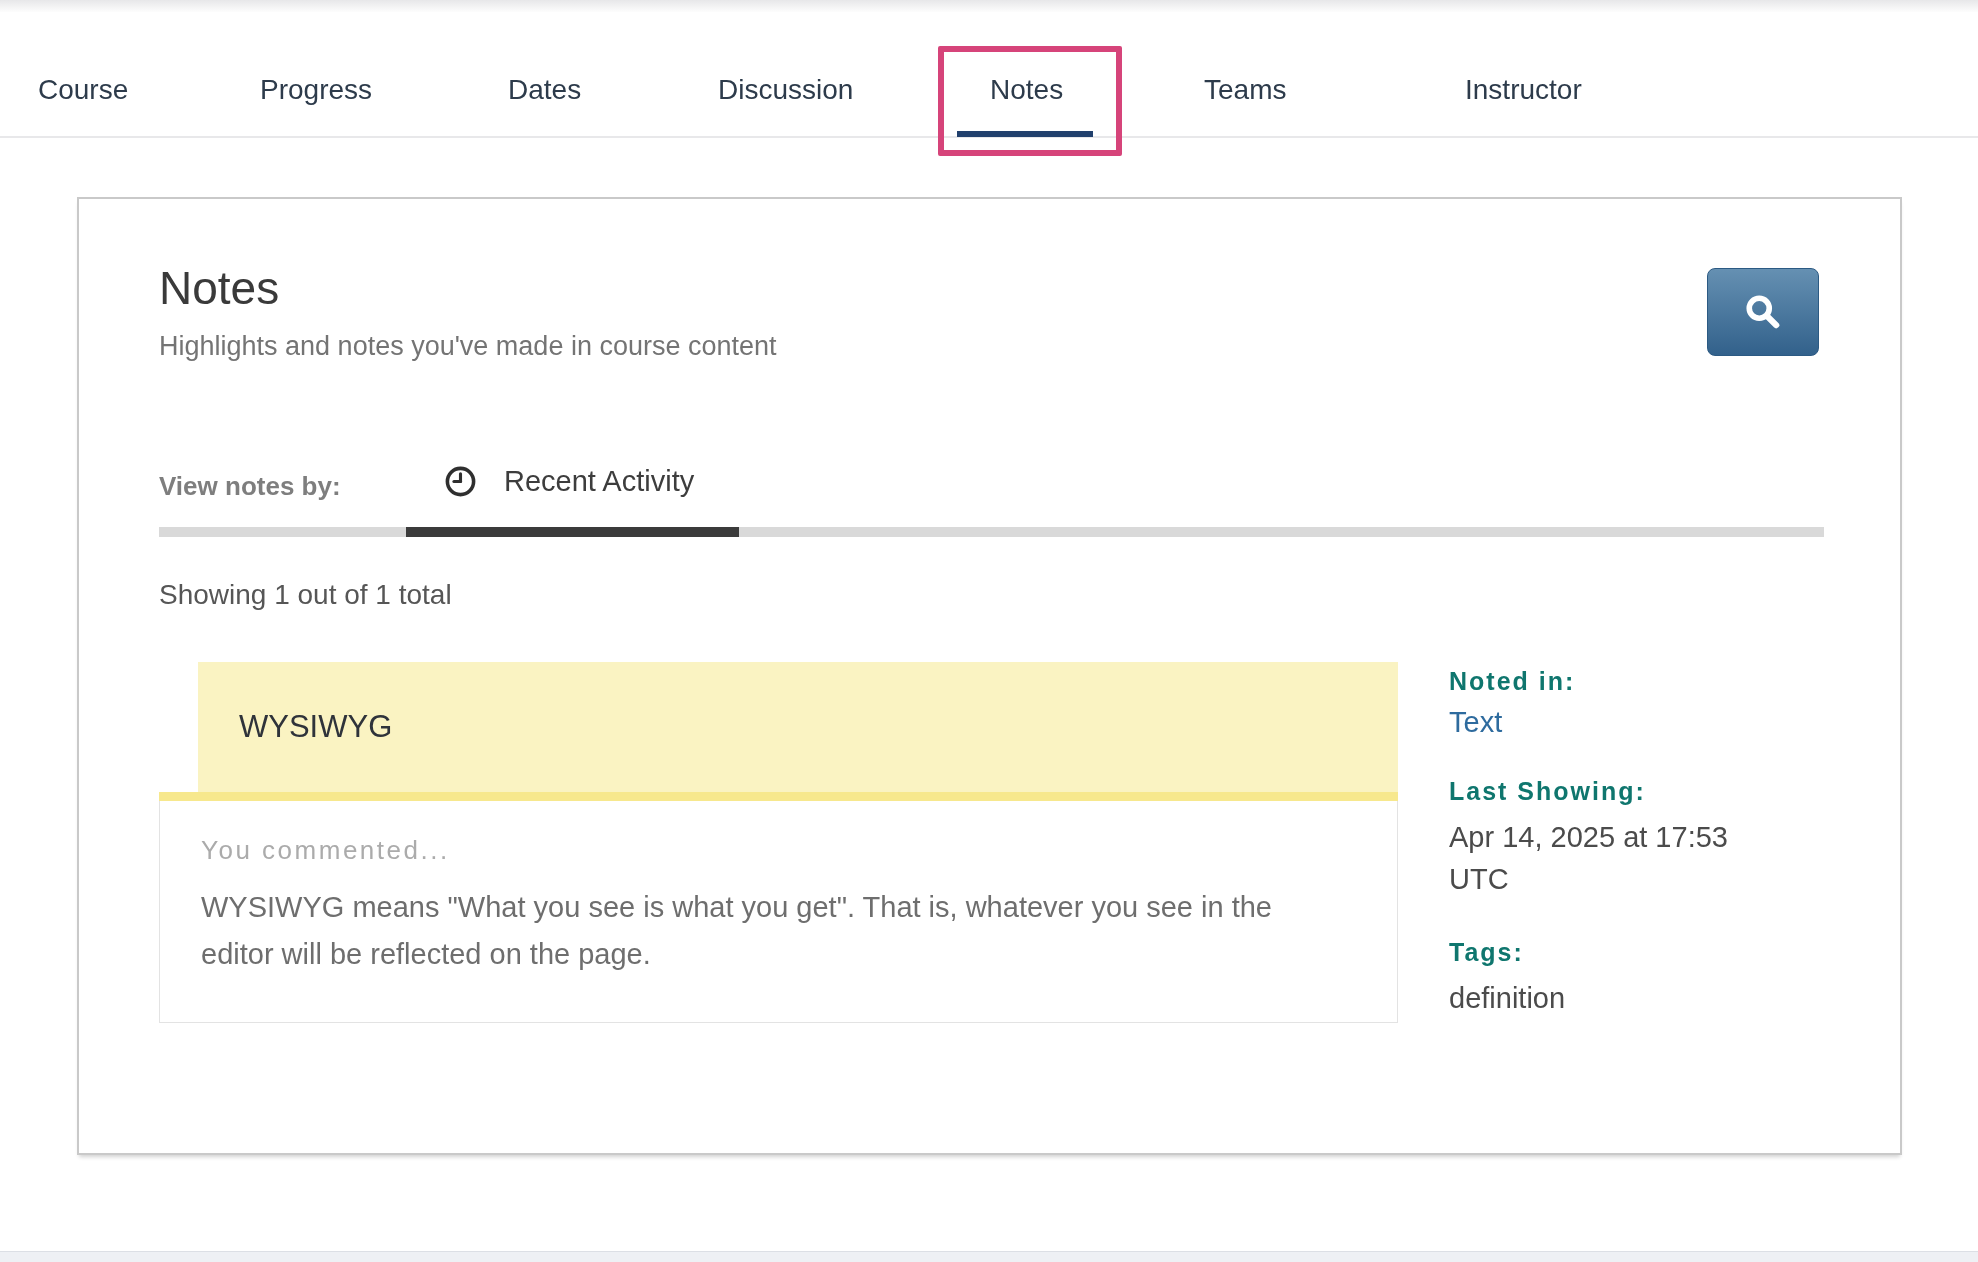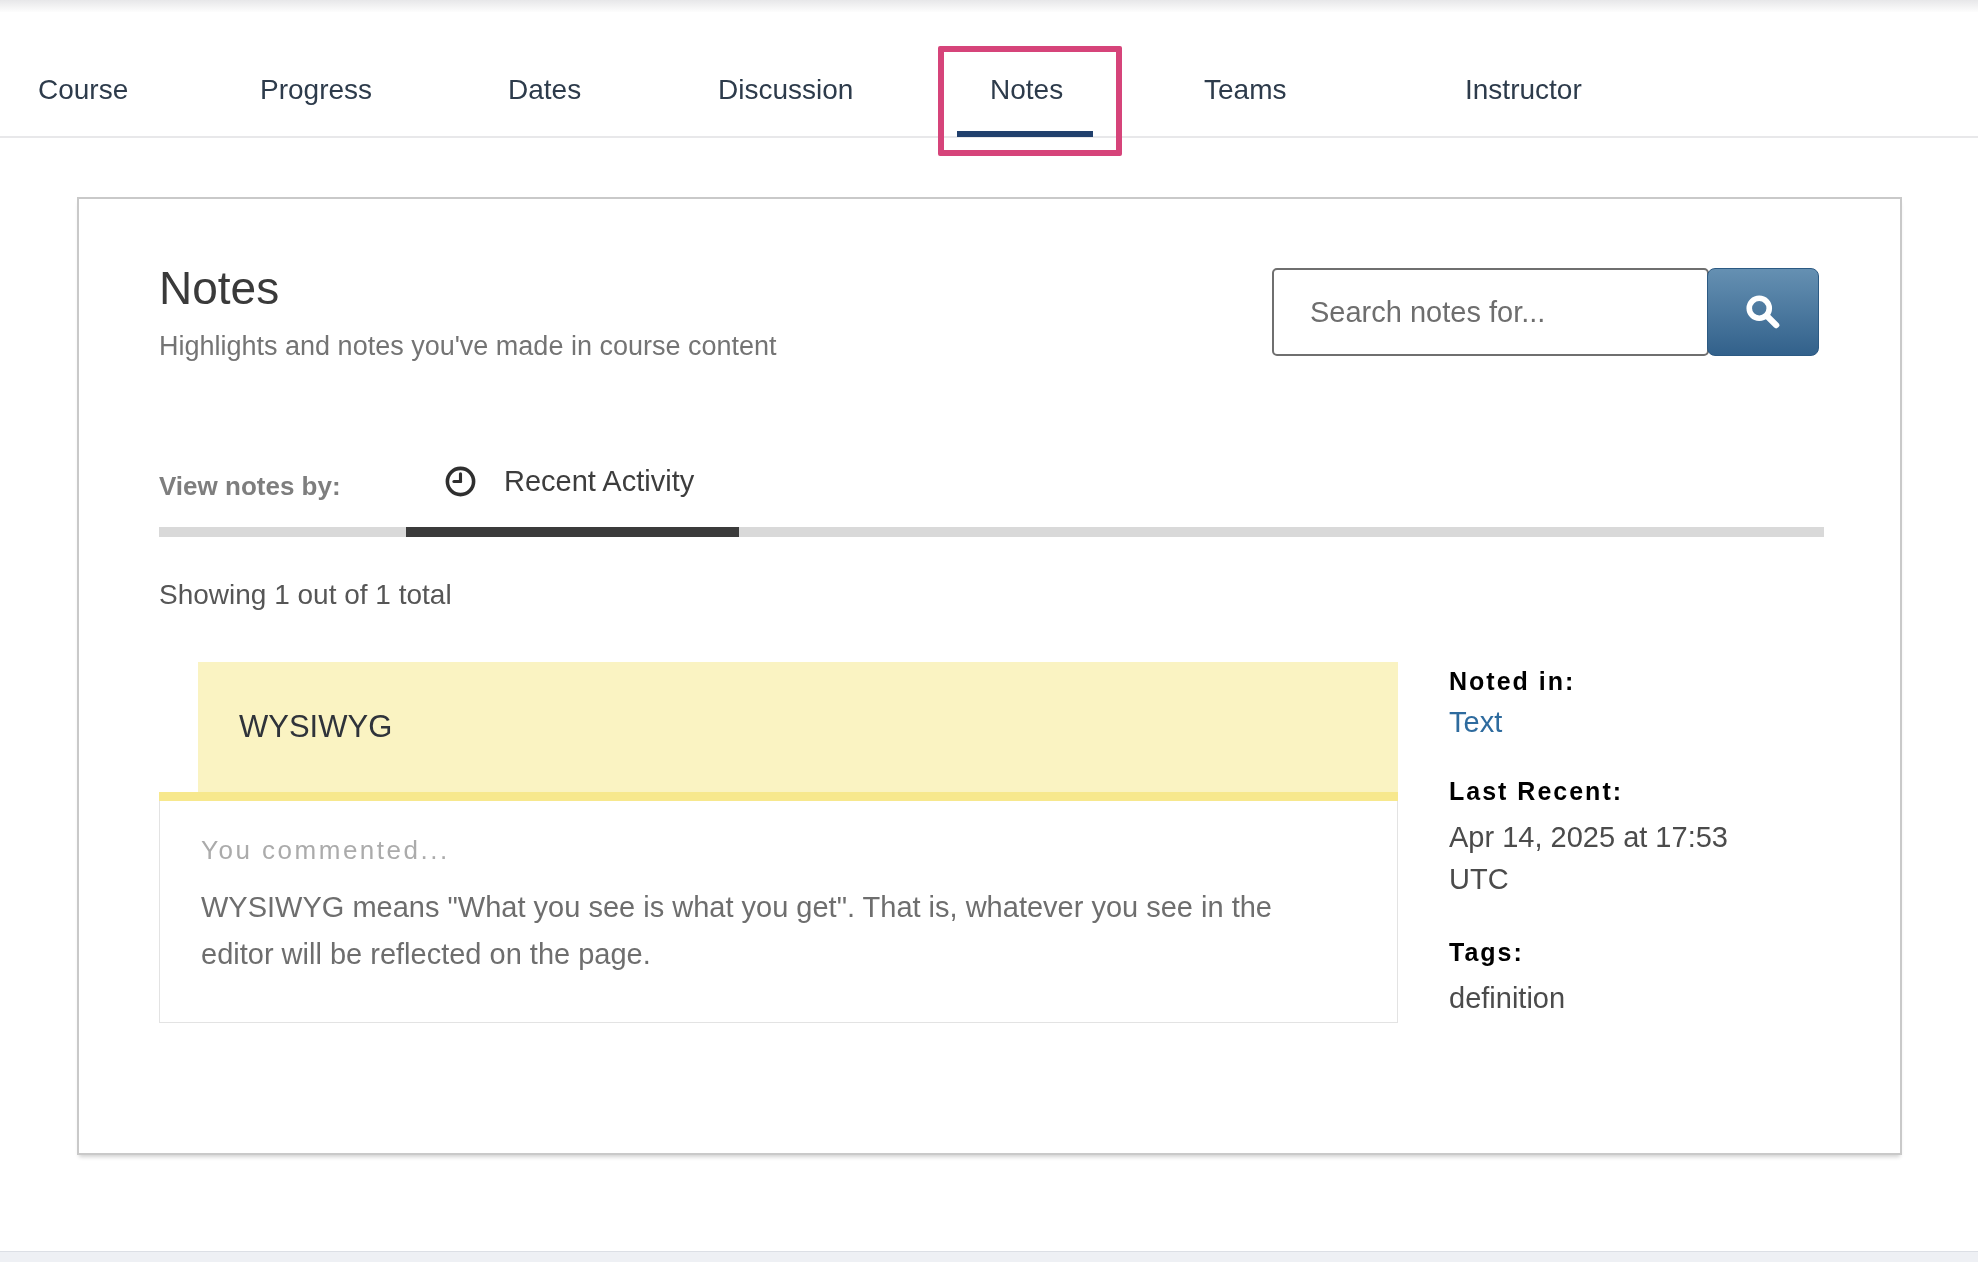--- a/index.html
+++ b/index.html
@@ -99,21 +99,21 @@
   }
   .comment-text {
     margin-top:18px; font-size:29px; line-height:47px; color:#6e6e6e;
     max-width:1120px;
   }
   
   .note-meta {
     position:absolute; left:1370px; top:468px; width:330px;
   }
   .meta-label {
-    font-size:25px; font-weight:600; color:#000000; letter-spacing:2px;
+    font-size:25px; font-weight:600; color:#0f766e; letter-spacing:2px;
   }
   .meta-value { font-size:29px; color:#4b4b4b; line-height:42px; }
   .meta-link { font-size:29px; color:#2e6b9e; cursor:pointer; text-decoration:none; }
   .meta-group { margin-bottom:38px; }
   .meta-group > div:first-child { margin-bottom:10px; }
   
   .bottom-strip {
     position:absolute; left:0; top:1251px; width:100%; height:11px;
     background:#eef0f4; border-top:1px solid #dcdfe5;
   }
@@ -136,21 +136,20 @@
     <div class="tab-underline"></div>
   </div>
 
   <div class="annotation-box"></div>
 
   <div class="panel">
 
     <h1 class="panel-title">Notes</h1>
     <p class="panel-subtitle">Highlights and notes you've made in course content</p>
 
-    <input class="search-input" type="text" placeholder="Search notes for..." style="">
     <button class="search-button">
       <span style="display:flex">
         <svg width="40" height="40" viewBox="0 0 32 32">
           <circle cx="13" cy="13" r="8" fill="none" stroke="#ffffff" stroke-width="4.5"></circle>
           <line x1="19.5" y1="19.5" x2="26.5" y2="26.5" stroke="#ffffff" stroke-width="5" stroke-linecap="round"></line>
         </svg>
       </span>
     </button>
 
     <div class="viewby-label">View notes by:</div>
@@ -182,21 +181,21 @@
         <div class="comment-text">WYSIWYG means "What you see is what you get". That is, whatever you see in the editor will be reflected on the page.</div>
       </div>
     </div>
 
     <div class="note-meta">
       <div class="meta-group">
         <div class="meta-label">Noted in:</div>
         <a class="meta-link">Text</a>
       </div>
       <div class="meta-group">
-        <div class="meta-label">Last Recent:</div>
+        <div class="meta-label">Last Showing:</div>
         <div class="meta-value">Apr 14, 2025 at 17:53 UTC</div>
       </div>
       <div class="meta-group">
         <div class="meta-label">Tags:</div>
         <div class="meta-value">definition</div>
       </div>
     </div>
 
   </div>
 

